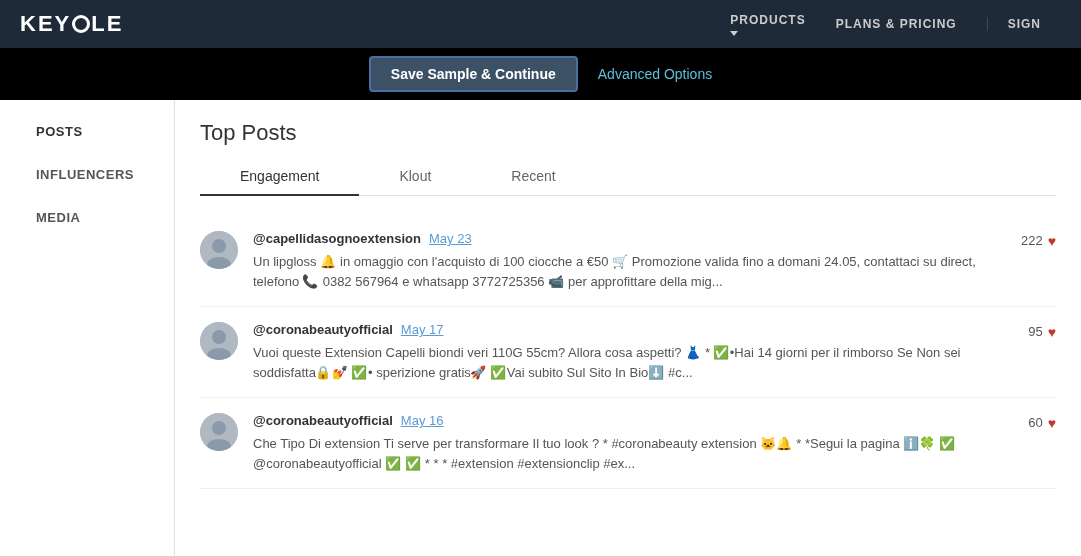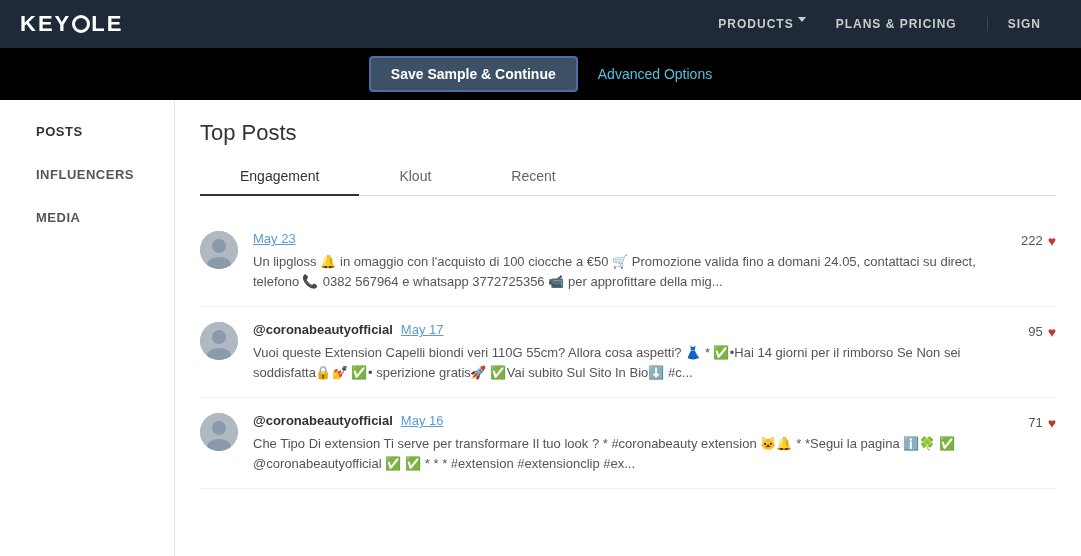--- a/index.html
+++ b/index.html
@@ -43,20 +43,21 @@
       text-decoration: none;
       font-size: 12px;
       font-weight: bold;
       letter-spacing: 1px;
       text-transform: uppercase;
     }
     .products-link {
       display: flex;
       align-items: flex-start;
       gap: 4px;
+      flex-direction: column;
     }
     .caret {
       border-left: 4px solid transparent;
       border-right: 4px solid transparent;
       border-top: 5px solid #ccc;
       display: inline-block;
     }
     .btn-trial {
       background: #7dc855;
       color: #fff;
@@ -284,20 +285,21 @@
     <div class="post-item">
       <div class="post-avatar">
         <svg class="avatar-icon" viewBox="0 0 38 38" xmlns="http://www.w3.org/2000/svg">
           <circle cx="19" cy="19" r="19" fill="#b0b8c2"></circle>
           <circle cx="19" cy="15" r="7" fill="#8a9aaa"></circle>
           <ellipse cx="19" cy="34" rx="12" ry="8" fill="#8a9aaa"></ellipse>
         </svg>
       </div>
       <div class="post-body">
         <div class="post-header">
+          <span class="post-username">@capellidasognoextension</span>
           <span class="post-date">May 23</span>
         </div>
         <div class="post-text">Un lipgloss 🔔 in omaggio con l'acquisto di 100 ciocche a €50 🛒 Promozione valida fino a domani 24.05, contattaci su direct, telefono 📞 0382 567964 e whatsapp 3772725356 📹 per approfittare della mig...</div>
       </div>
       <div class="post-engagement">
         <span class="post-engagement-count">222</span>
         <span class="heart-icon">♥</span>
       </div>
     </div>
 
@@ -331,19 +333,19 @@
         </svg>
       </div>
       <div class="post-body">
         <div class="post-header">
           <span class="post-username">@coronabeautyofficial</span>
           <span class="post-date">May 16</span>
         </div>
         <div class="post-text">Che Tipo Di extension Ti serve per transformare Il tuo look ? * #coronabeauty extension 🐱🔔 * *Segui la pagina ℹ️🍀 ✅ @coronabeautyofficial ✅ ✅ * * * #extension #extensionclip #ex...</div>
       </div>
       <div class="post-engagement">
-        <span class="post-engagement-count">71</span>
+        <span class="post-engagement-count">60</span>
         <span class="heart-icon">♥</span>
       </div>
     </div>
 
   </main>
 </div>
 
 </body></html>

